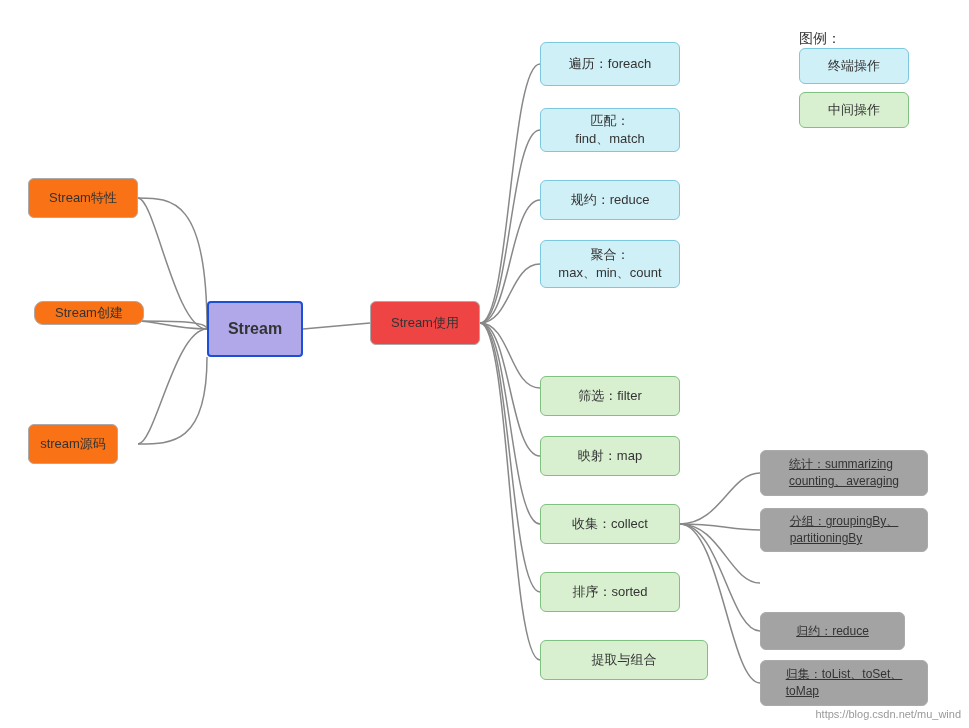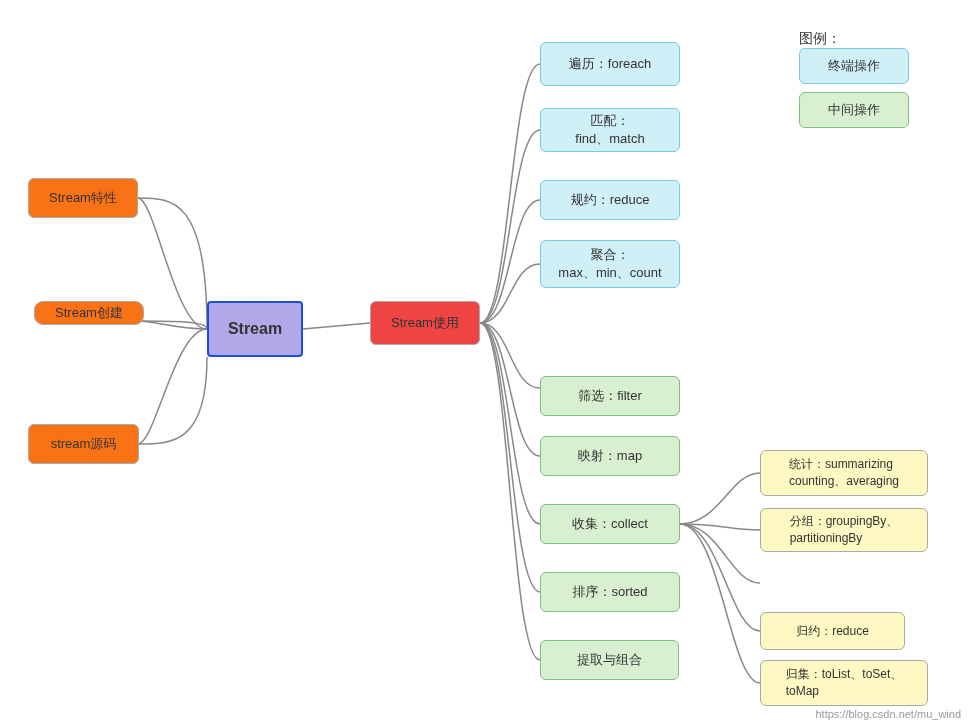--- a/index.html
+++ b/index.html
@@ -60,25 +60,26 @@
       color: #333;
       border-radius: 6px;
     }
     .node-inter {
       background: #d8f0d0;
       border: 1.5px solid #80c080;
       color: #333;
       border-radius: 6px;
     }
     .node-sub {
-      background: #fef9c3;
+      background: #a3a3a3;
       border: 1.5px solid #aaa;
       color: #333;
       border-radius: 6px;
       font-size: 12px;
+      text-decoration: underline;
     }
     .legend-box {
       position: absolute;
       top: 30px;
       right: 60px;
     }
     .legend-title {
       font-size: 14px;
       color: #333;
       margin-bottom: 0;
@@ -149,21 +150,21 @@
 
     <path d="M680,524 C720,524 730,683 760,683" stroke="#888" stroke-width="1.5" fill="none"></path>
   </svg>
 
   <div class="node node-left" style="left:28px; top:178px; width:110px; height:40px;">
     <span>Stream特性</span>
   </div>
   <div class="node node-left" style="left:34px; top:301px; width:110px; height:24px;border-radius:9px;">
     <span>Stream创建</span>
   </div>
-  <div class="node node-left" style="left:28px; top:424px; width:111px; height:40px;">
+  <div class="node node-left" style="left:28px; top:424px; width:90px; height:40px;">
     <span>stream源码</span>
   </div>
 
   <div class="node node-center" style="left:207px; top:301px; width:96px; height:56px;">
     <span>Stream</span>
   </div>
 
   <div class="node node-mid" style="left:370px; top:301px; width:110px; height:44px;">
     <span>Stream使用</span>
   </div>
@@ -188,21 +189,21 @@
   </div>
   <div class="node node-inter" style="left:540px; top:436px; width:140px; height:40px;">
     <span>映射：map</span>
   </div>
   <div class="node node-inter" style="left:540px; top:504px; width:140px; height:40px;">
     <span>收集：collect</span>
   </div>
   <div class="node node-inter" style="left:540px; top:572px; width:140px; height:40px;">
     <span>排序：sorted</span>
   </div>
-  <div class="node node-inter" style="left:540px; top:640px; width:139px; height:40px;">
+  <div class="node node-inter" style="left:540px; top:640px; width:168px; height:40px;">
     <span>提取与组合</span>
   </div>
 
   <div class="node node-sub" style="left:760px; top:450px; width:168px; height:46px; white-space:pre-line; text-align:left; padding:4px 8px; line-height:1.4;">
     <span>统计：summarizing
 counting、averaging</span>
   </div>
   <div class="node node-sub" style="left:760px; top:508px; width:168px; height:44px; white-space:pre-line; text-align:left; padding:4px 16px; line-height:1.4;">
     <span>分组：groupingBy、
 partitioningBy</span>

